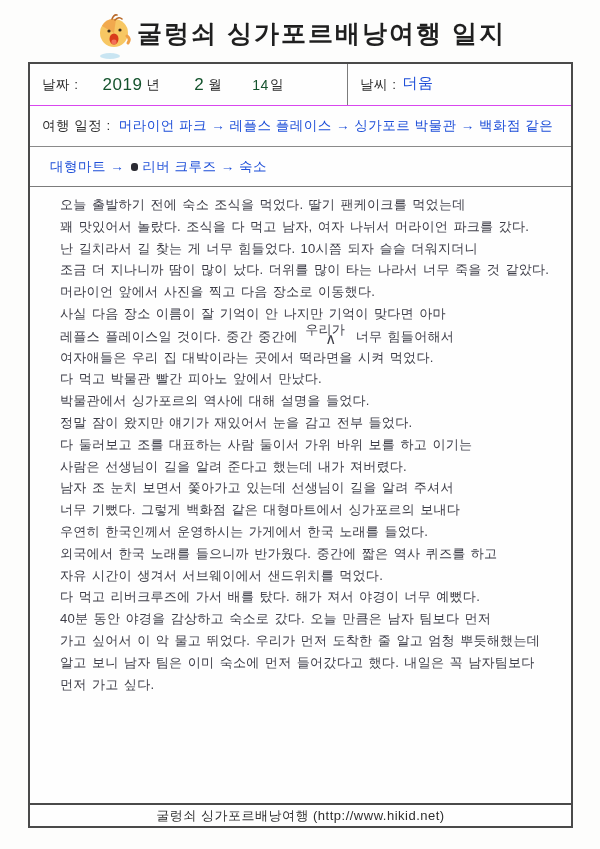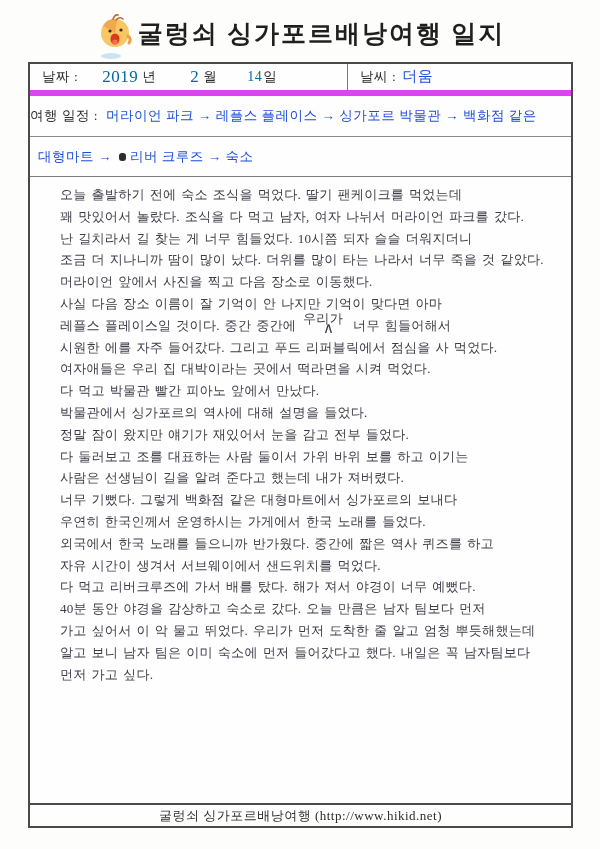--- a/index.html
+++ b/index.html
@@ -1,45 +1,45 @@
 <!DOCTYPE html>
 <html><head>
 <meta charset="utf-8">
 <style>
   * { margin:0; padding:0; box-sizing:border-box; }
   html,body { background:#ffffff; }
   .page {
     position:relative; width:600px; height:849px; background:#fdfdfc;
-    font-family:Liberation Serif, serif; overflow:hidden;
+    font-family:Liberation Sans, sans-serif; overflow:hidden;
   }
   
   .title-row {
     position:absolute; top:10px; left:0; width:100%;
     display:flex; justify-content:center; align-items:center; gap:3px;
   }
   .mascot { width:40px; height:46px; display:inline-block; position:relative; top:4px; }
   .page-title {
     font-size:25px; font-weight:700; color:#1f1f1f; letter-spacing:2px;
   }
   
   .form-table {
     position:absolute; left:28px; top:62px; width:545px; height:766px;
     border:2px solid #4a4a4a; display:flex; flex-direction:column; background:#fefefe;
   }
-  .row-date { height:32px; border-bottom:6px solid #d946ef; display:flex; }
+  .row-date { height:42px; border-bottom:1px solid #d946ef; display:flex; }
   .date-cell { width:318px; border-right:1px solid #7c7c7c; display:flex; align-items:center; padding-left:12px; }
   .weather-cell { flex:1; display:flex; align-items:center; padding-left:12px; }
   .printed { font-size:13.5px; color:#2d2d2d; letter-spacing:0.5px; }
   .hand { color:#1d4ed8; letter-spacing:0.5px; }
-  .hand-num { font-size:17px; color:#0369a1; padding:0 6px; }
+  .hand-num { font-size:17px; color:#14532d; padding:0 6px; }
   .hand-num.year { padding-left:24px; padding-right:4px; }
   .hand-num.month { padding-left:34px; padding-right:4px; }
   .hand-num.day { padding-left:30px; padding-right:1px; font-size:14px; }
   .weather-value { font-size:15px; margin-left:6px; position:relative; top:-1px; }
-  .row-itin { border-bottom:1px solid #8a8a8a; display:flex; align-items:center; }
+  .row-itin { border-bottom:1px solid #8a8a8a; display:flex; align-items:center; padding-left:12px; }
   .row-itin1 { height:41px; }
   .row-itin2 { height:40px; border-bottom:1px solid #7c7c7c; }
   .itin-hand { font-size:13.5px; margin-left:8px; }
   .blob { display:inline-block; width:7px; height:8px; background:#2b2b33; border-radius:3px; margin:0 2px 0 7px; }
   
   .row-body { flex:1; padding:7px 8px 0 30px; overflow:hidden; }
   .dline {
     height:21.8px; line-height:21.8px; font-size:13.1px; color:#3d3d47;
     letter-spacing:0.2px; word-spacing:1.5px; white-space:nowrap;
   }
@@ -103,27 +103,27 @@
     </div>
 
     <div class="row-body">
         <div class="dline">오늘 출발하기 전에 숙소 조식을 먹었다.  딸기 팬케이크를 먹었는데</div>
         <div class="dline">꽤 맛있어서 놀랐다. 조식을 다 먹고 남자, 여자 나뉘서 머라이언 파크를 갔다.</div>
         <div class="dline">난 길치라서 길 찾는 게 너무 힘들었다.  10시쯤 되자 슬슬 더워지더니</div>
         <div class="dline">조금 더 지나니까 땀이 많이 났다.  더위를 많이 타는 나라서 너무 죽을 것 같았다.</div>
         <div class="dline">머라이언 앞에서 사진을 찍고  다음 장소로 이동했다.</div>
         <div class="dline">사실 다음 장소 이름이 잘 기억이 안 나지만  기억이 맞다면  아마</div>
         <div class="dline"><span>레플스 플레이스일 것이다.  중간 중간에 </span><span class="insert">우리가</span><span class="caret-mark">∧</span><span> 너무 힘들어해서</span></div>
-        <div class="dline">시원한 에를 자주 들어갔다.  그리고  푸드 리퍼블릭에서 점심을 사 먹었다.</div>
         <div class="dline">여자애들은 우리 집 대박이라는 곳에서 떡라면을 시켜 먹었다.</div>
         <div class="dline">다 먹고  박물관 빨간 피아노 앞에서 만났다.</div>
         <div class="dline">박물관에서  싱가포르의 역사에 대해 설명을 들었다.</div>
         <div class="dline">정말 잠이 왔지만  얘기가 재있어서 눈을 감고 전부 들었다.</div>
         <div class="dline">다 둘러보고  조를 대표하는 사람  둘이서 가위 바위 보를 하고 이기는</div>
         <div class="dline">사람은 선생님이 길을 알려 준다고 했는데  내가 져버렸다.</div>
+        <div class="dline">남자 조 눈치 보면서 쫓아가고 있는데 선생님이 길을 알려 주셔서</div>
         <div class="dline">너무 기뻤다.  그렇게 백화점 같은 대형마트에서 싱가포르의 보내다</div>
         <div class="dline">우연히 한국인께서 운영하시는 가게에서 한국 노래를 들었다.</div>
         <div class="dline">외국에서 한국 노래를 들으니까 반가웠다.  중간에 짧은 역사 퀴즈를 하고</div>
         <div class="dline">자유 시간이 생겨서 서브웨이에서 샌드위치를 먹었다.</div>
         <div class="dline">다 먹고 리버크루즈에 가서 배를 탔다.  해가 져서 야경이 너무 예뻤다.</div>
         <div class="dline">40분 동안 야경을 감상하고 숙소로 갔다.  오늘 만큼은 남자 팀보다 먼저</div>
         <div class="dline">가고 싶어서 이 악 물고 뛰었다.  우리가 먼저 도착한 줄 알고 엄청 뿌듯해했는데</div>
         <div class="dline">알고 보니 남자 팀은 이미 숙소에 먼저 들어갔다고 했다.  내일은 꼭 남자팀보다</div>
         <div class="dline">먼저 가고 싶다.</div>
       </div>

